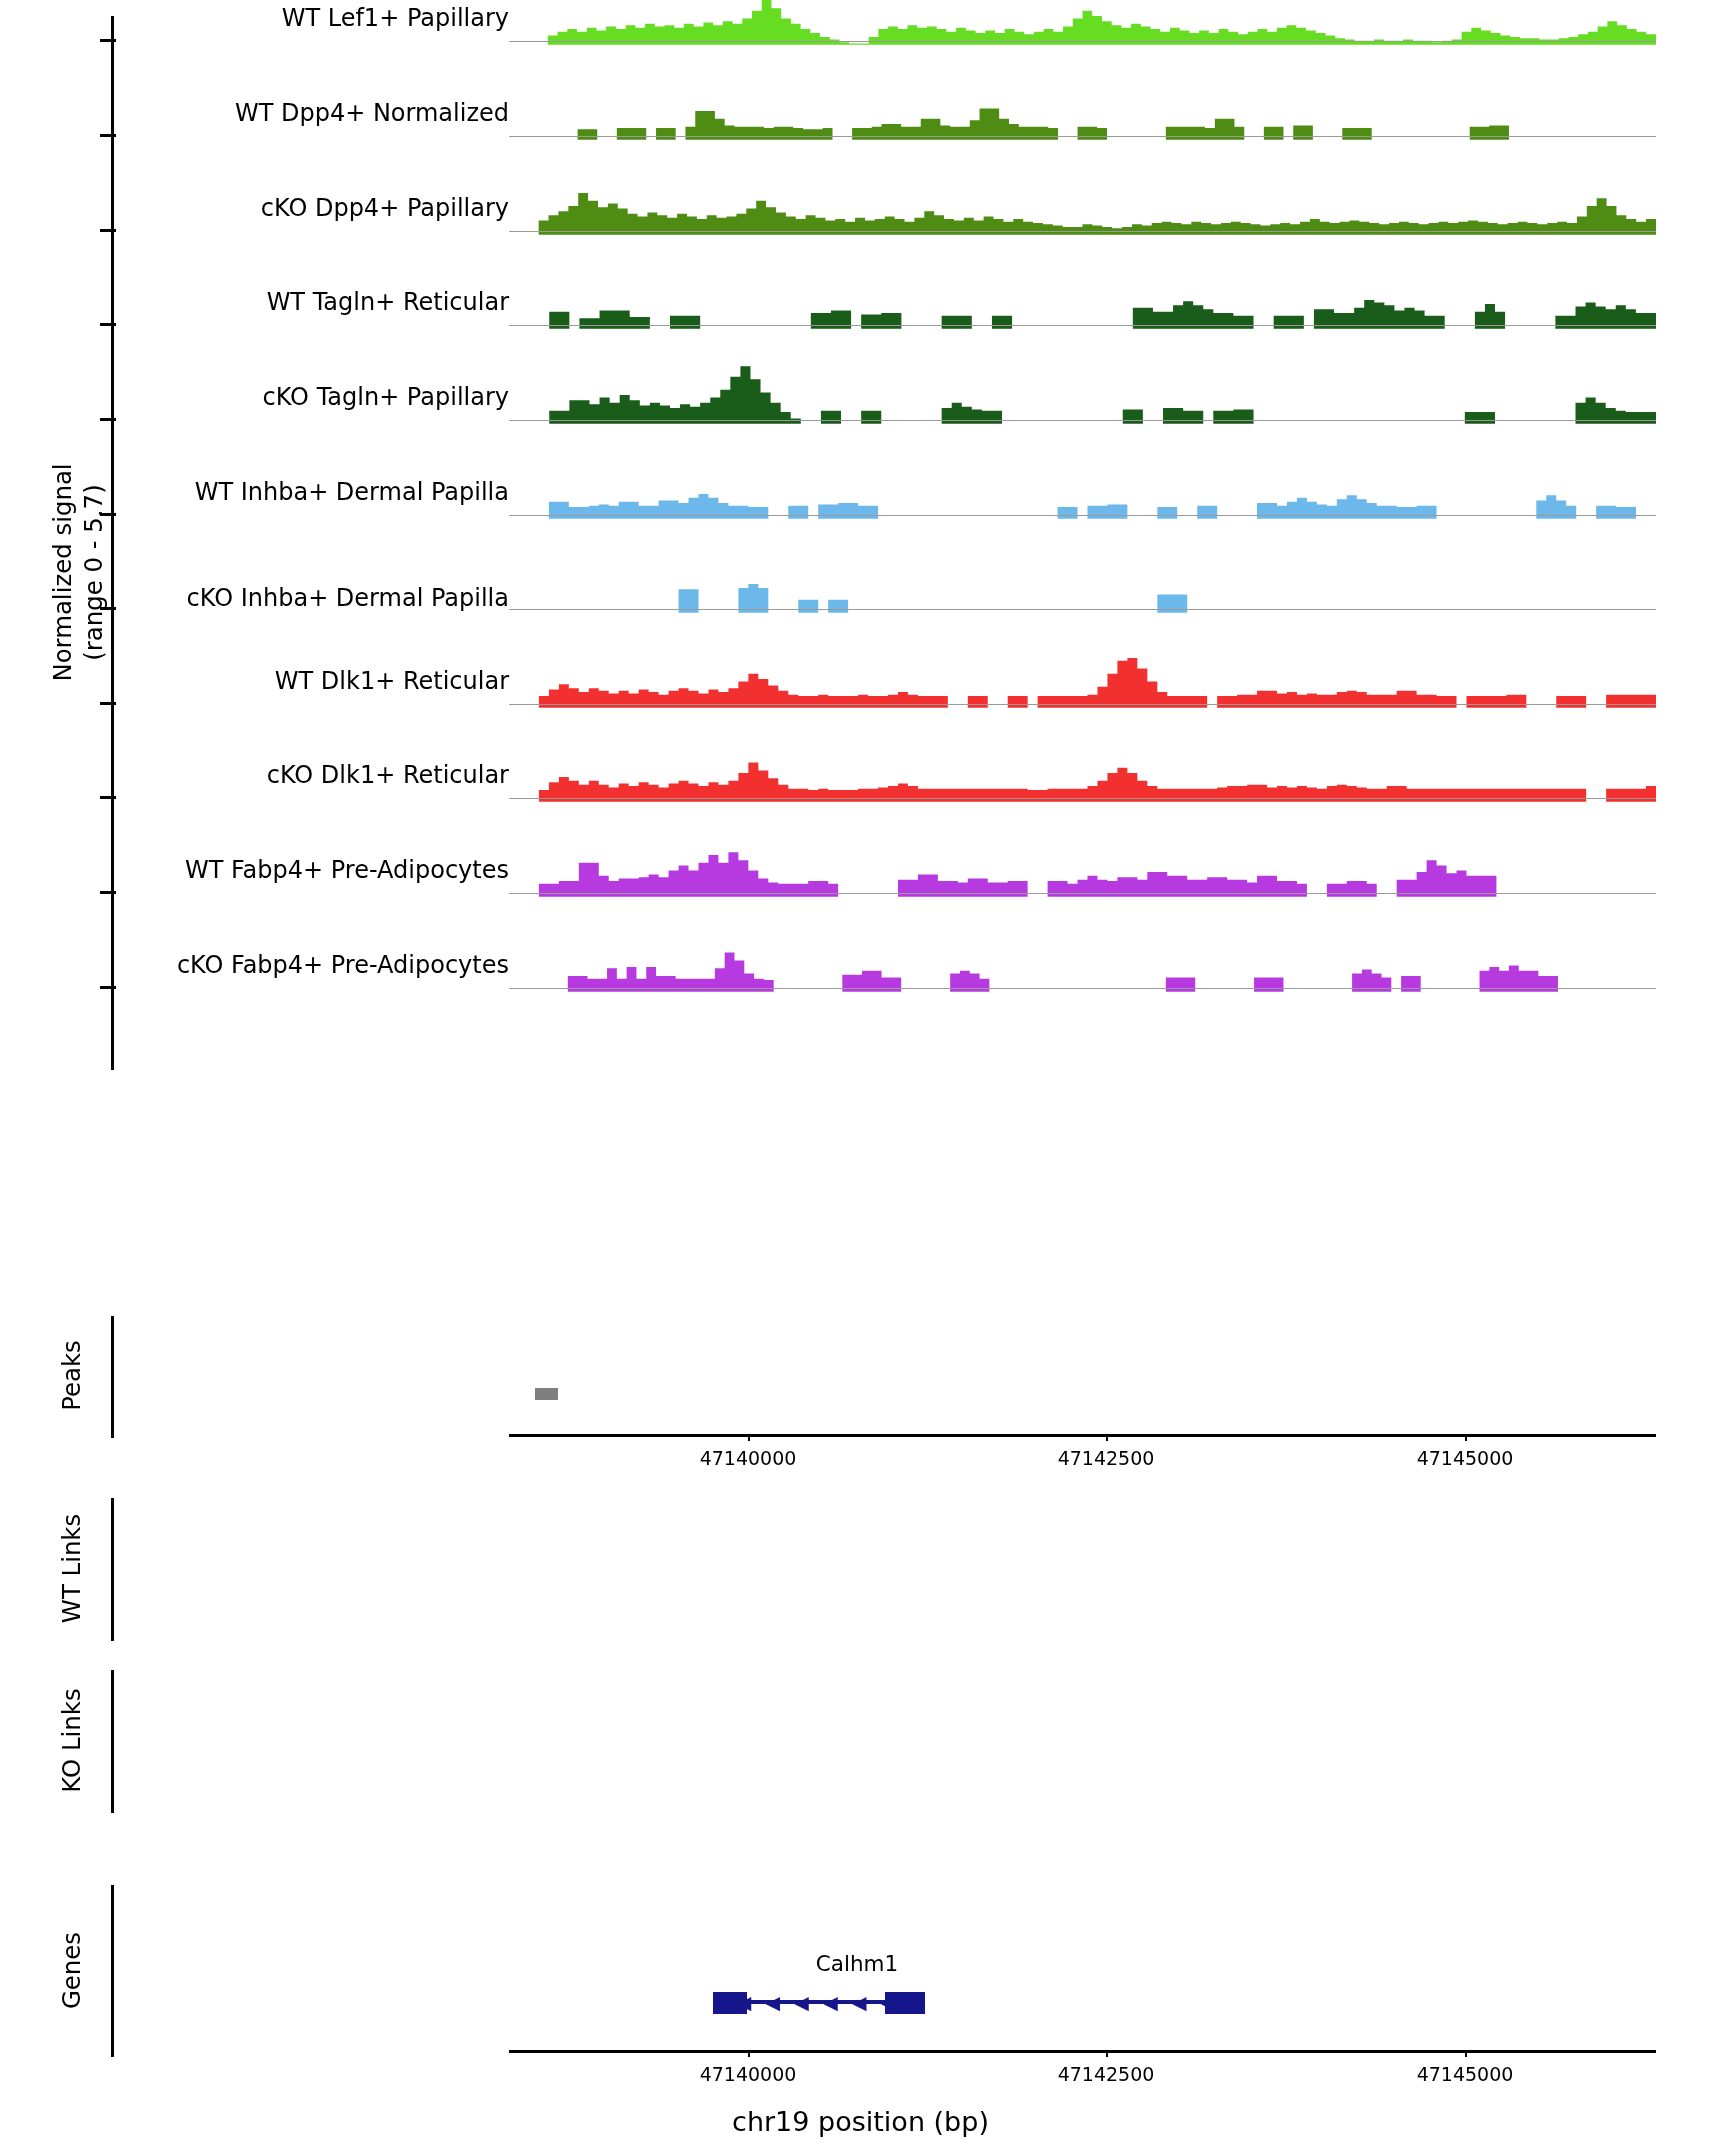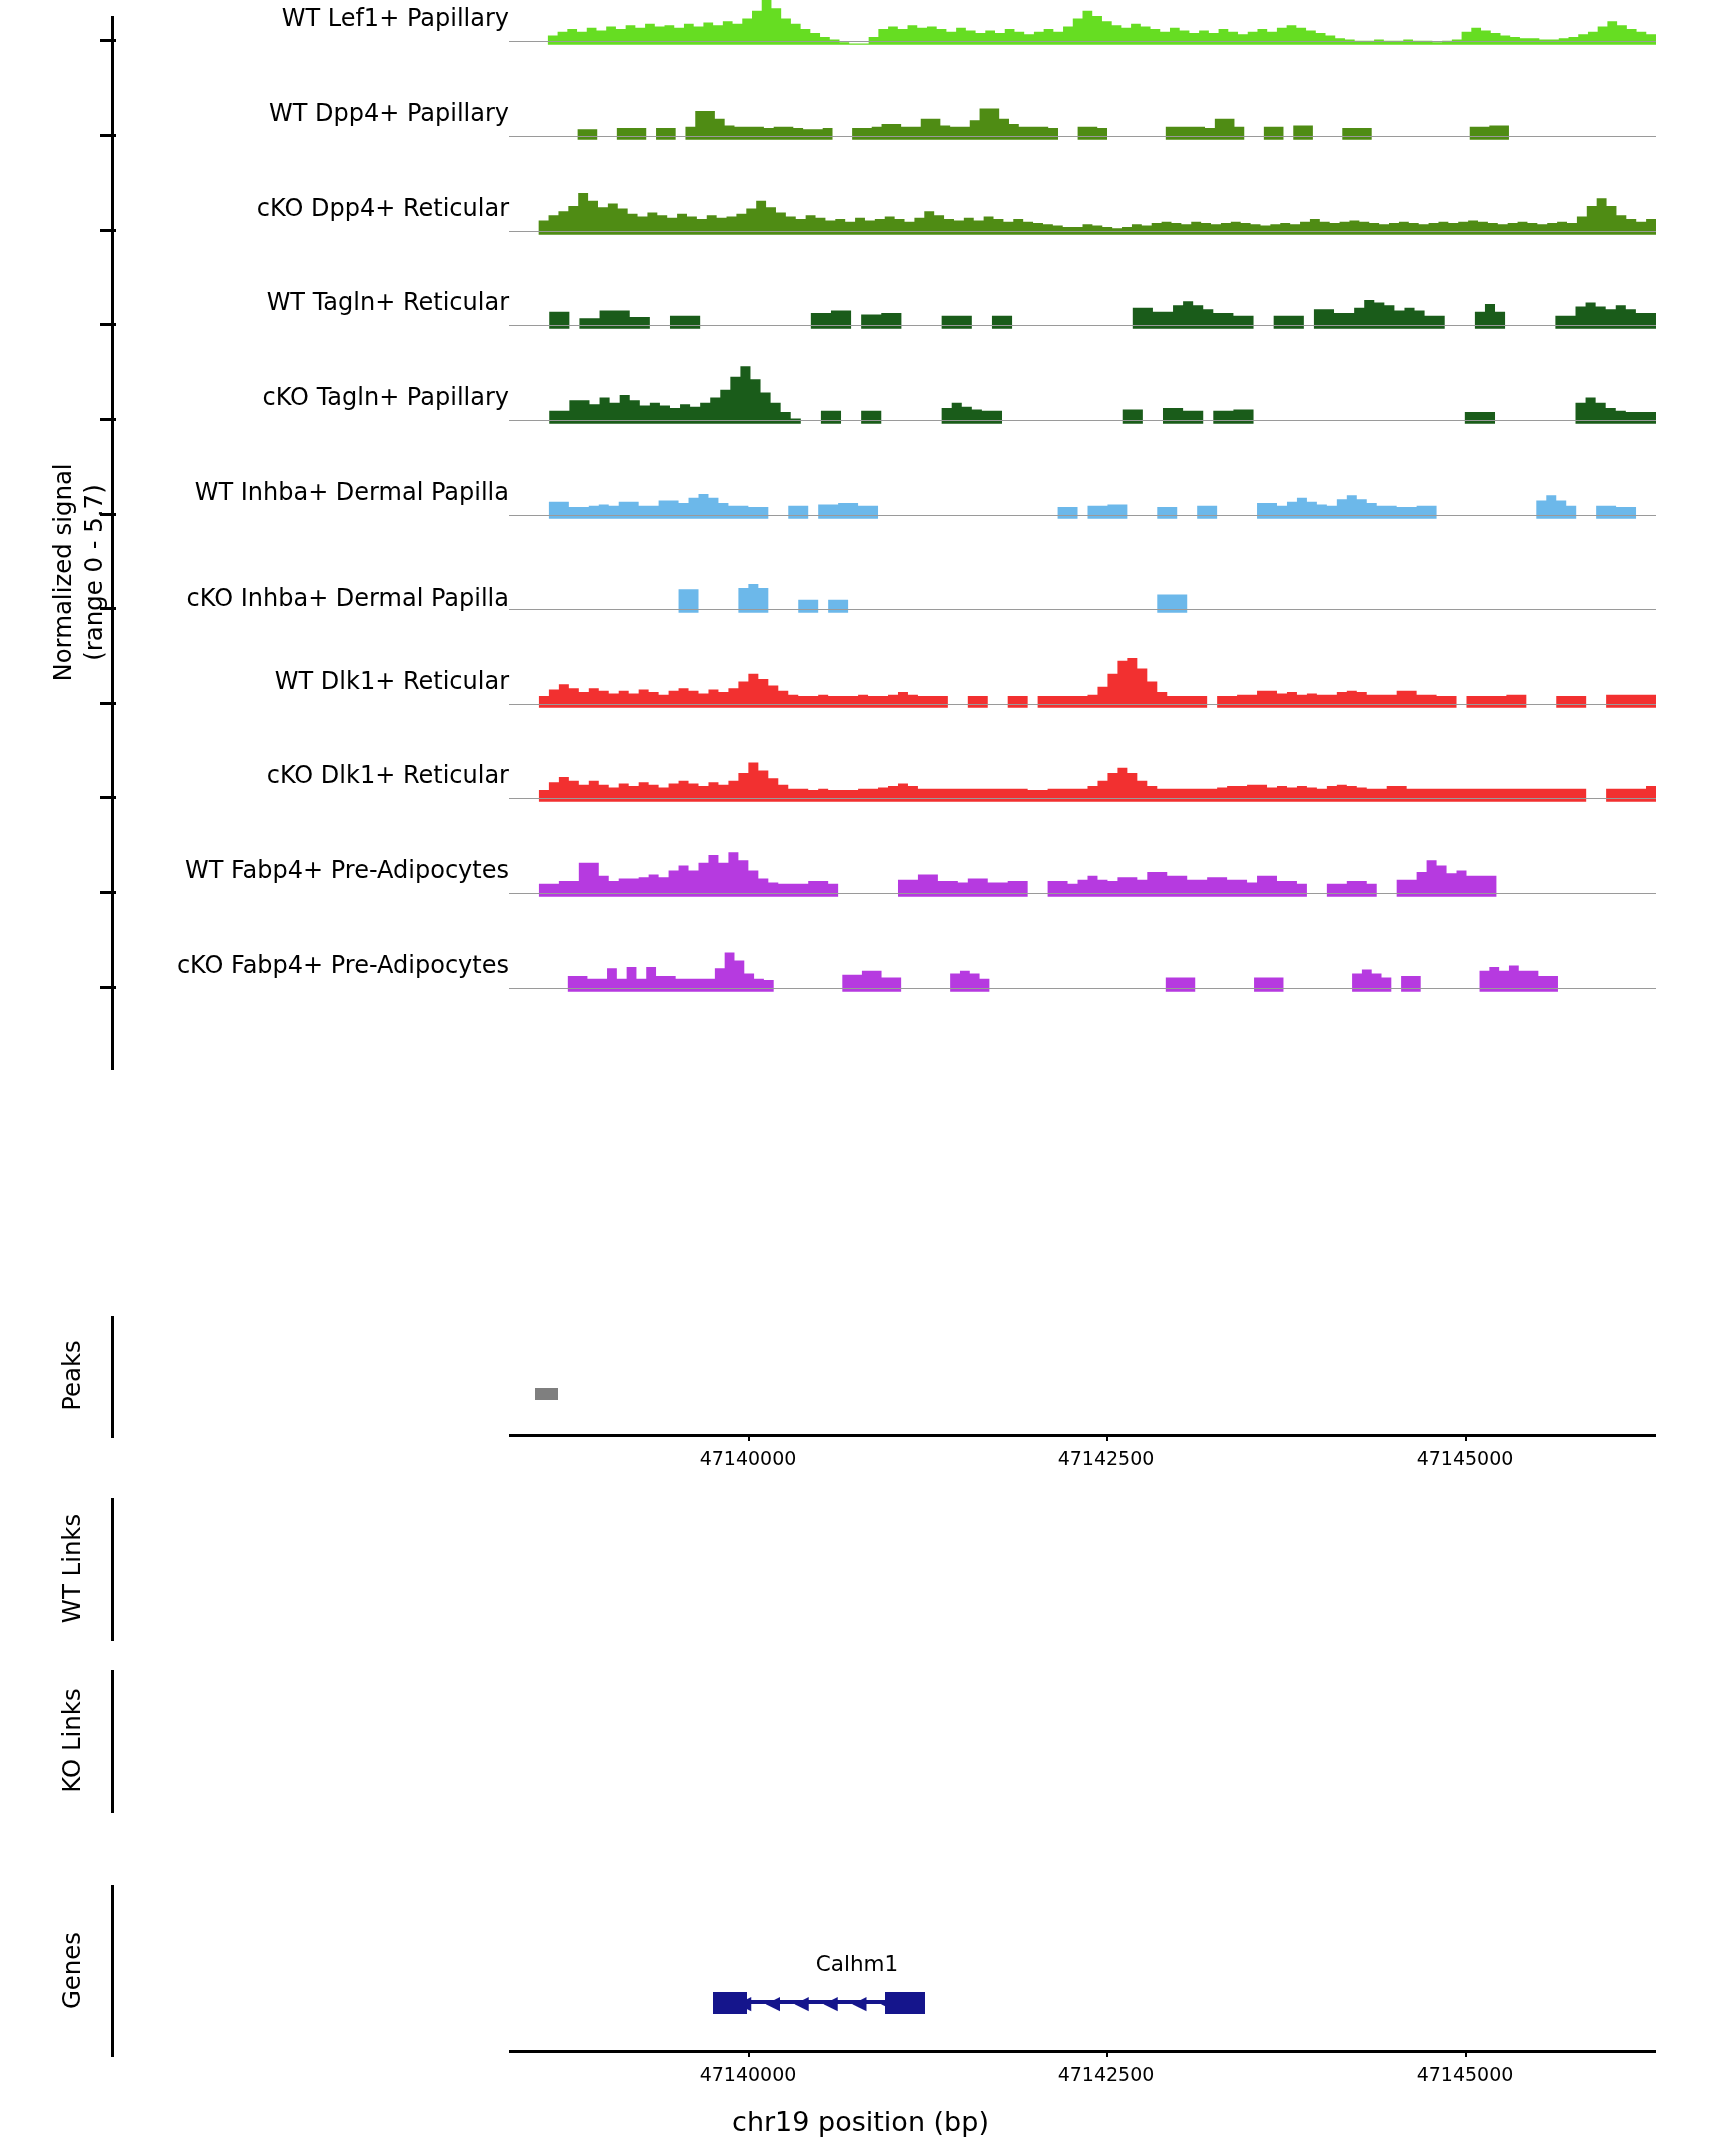--- a/index.html
+++ b/index.html
@@ -164,30 +164,30 @@
       <div class="track" style="top: -32px; height: 79px;">
         <div class="track-label" style="top: 36px;">WT Lef1+ Papillary</div>
         <div class="plotwrap" style="top: 0px; height: 77px;">
           <svg width="1147" height="75" viewBox="0 0 1600 104">
             <path d="M 0 104 L 0.00 104.00 L 13.56 104.00 L 13.56 104.00 L 27.12 104.00 L 27.12 104.00 L 40.68 104.00 L 40.68 104.00 L 54.24 104.00 L 54.24 91.23 L 67.80 91.23 L 67.80 85.75 L 81.36 85.75 L 81.36 82.11 L 94.92 82.11 L 94.92 85.75 L 108.47 85.75 L 108.47 80.28 L 122.03 80.28 L 122.03 83.93 L 135.59 83.93 L 135.59 78.46 L 149.15 78.46 L 149.15 82.11 L 162.71 82.11 L 162.71 76.63 L 176.27 76.63 L 176.27 80.28 L 189.83 80.28 L 189.83 74.81 L 203.39 74.81 L 203.39 78.46 L 216.95 78.46 L 216.95 76.63 L 230.51 76.63 L 230.51 80.28 L 244.07 80.28 L 244.07 74.81 L 257.63 74.81 L 257.63 78.46 L 271.19 78.46 L 271.19 72.98 L 284.75 72.98 L 284.75 76.63 L 298.31 76.63 L 298.31 71.16 L 311.86 71.16 L 311.86 74.81 L 325.42 74.81 L 325.42 67.51 L 338.98 67.51 L 338.98 56.56 L 352.54 56.56 L 352.54 38.32 L 366.10 38.32 L 366.10 52.91 L 379.66 52.91 L 379.66 67.51 L 393.22 67.51 L 393.22 74.81 L 406.78 74.81 L 406.78 82.11 L 420.34 82.11 L 420.34 87.58 L 433.90 87.58 L 433.90 93.05 L 447.46 93.05 L 447.46 96.70 L 461.02 96.70 L 461.02 100.35 L 474.58 100.35 L 474.58 102.18 L 488.14 102.18 L 488.14 102.18 L 501.69 102.18 L 501.69 93.05 L 515.25 93.05 L 515.25 82.11 L 528.81 82.11 L 528.81 78.46 L 542.37 78.46 L 542.37 82.11 L 555.93 82.11 L 555.93 76.63 L 569.49 76.63 L 569.49 80.28 L 583.05 80.28 L 583.05 78.46 L 596.61 78.46 L 596.61 82.11 L 610.17 82.11 L 610.17 85.75 L 623.73 85.75 L 623.73 80.28 L 637.29 80.28 L 637.29 83.93 L 650.85 83.93 L 650.85 87.58 L 664.41 87.58 L 664.41 83.93 L 677.97 83.93 L 677.97 87.58 L 691.53 87.58 L 691.53 82.11 L 705.08 82.11 L 705.08 85.75 L 718.64 85.75 L 718.64 89.40 L 732.20 89.40 L 732.20 85.75 L 745.76 85.75 L 745.76 82.11 L 759.32 82.11 L 759.32 85.75 L 772.88 85.75 L 772.88 78.46 L 786.44 78.46 L 786.44 67.51 L 800.00 67.51 L 800.00 56.56 L 813.56 56.56 L 813.56 63.86 L 827.12 63.86 L 827.12 71.16 L 840.68 71.16 L 840.68 76.63 L 854.24 76.63 L 854.24 80.28 L 867.80 80.28 L 867.80 74.81 L 881.36 74.81 L 881.36 78.46 L 894.92 78.46 L 894.92 82.11 L 908.47 82.11 L 908.47 85.75 L 922.03 85.75 L 922.03 80.28 L 935.59 80.28 L 935.59 83.93 L 949.15 83.93 L 949.15 87.58 L 962.71 87.58 L 962.71 83.93 L 976.27 83.93 L 976.27 87.58 L 989.83 87.58 L 989.83 82.11 L 1003.39 82.11 L 1003.39 85.75 L 1016.95 85.75 L 1016.95 89.40 L 1030.51 89.40 L 1030.51 85.75 L 1044.07 85.75 L 1044.07 82.11 L 1057.63 82.11 L 1057.63 85.75 L 1071.19 85.75 L 1071.19 80.28 L 1084.75 80.28 L 1084.75 76.63 L 1098.31 76.63 L 1098.31 80.28 L 1111.86 80.28 L 1111.86 83.93 L 1125.42 83.93 L 1125.42 87.58 L 1138.98 87.58 L 1138.98 91.23 L 1152.54 91.23 L 1152.54 94.88 L 1166.10 94.88 L 1166.10 96.70 L 1179.66 96.70 L 1179.66 98.53 L 1193.22 98.53 L 1193.22 98.53 L 1206.78 98.53 L 1206.78 96.70 L 1220.34 96.70 L 1220.34 98.53 L 1233.90 98.53 L 1233.90 98.53 L 1247.46 98.53 L 1247.46 96.70 L 1261.02 96.70 L 1261.02 98.53 L 1274.58 98.53 L 1274.58 98.53 L 1288.14 98.53 L 1288.14 100.35 L 1301.69 100.35 L 1301.69 98.53 L 1315.25 98.53 L 1315.25 96.70 L 1328.81 96.70 L 1328.81 85.75 L 1342.37 85.75 L 1342.37 80.28 L 1355.93 80.28 L 1355.93 83.93 L 1369.49 83.93 L 1369.49 87.58 L 1383.05 87.58 L 1383.05 91.23 L 1396.61 91.23 L 1396.61 93.05 L 1410.17 93.05 L 1410.17 94.88 L 1423.73 94.88 L 1423.73 94.88 L 1437.29 94.88 L 1437.29 96.70 L 1450.85 96.70 L 1450.85 96.70 L 1464.41 96.70 L 1464.41 94.88 L 1477.97 94.88 L 1477.97 93.05 L 1491.53 93.05 L 1491.53 89.40 L 1505.08 89.40 L 1505.08 85.75 L 1518.64 85.75 L 1518.64 78.46 L 1532.20 78.46 L 1532.20 71.16 L 1545.76 71.16 L 1545.76 76.63 L 1559.32 76.63 L 1559.32 82.11 L 1572.88 82.11 L 1572.88 85.75 L 1586.44 85.75 L 1586.44 89.40 L 1600.00 89.40 L 1600 104 Z" fill="#66dd22" stroke="none"></path>
           </svg>
           <div class="baseline" style="bottom: 2.9px;"></div>
         </div>
       </div>
       <div class="track" style="top: 63px; height: 79px;">
-        <div class="track-label" style="top: 36px;">WT Dpp4+ Papillary</div>
+        <div class="track-label" style="top: 36px;">WT Dpp4+ Normalized</div>
         <div class="plotwrap" style="top: 0px; height: 77px;">
           <svg width="1147" height="75" viewBox="0 0 1600 104">
             <path d="M 0 104 L 0.00 104.00 L 13.68 104.00 L 13.68 104.00 L 27.35 104.00 L 27.35 104.00 L 41.03 104.00 L 41.03 104.00 L 54.70 104.00 L 54.70 104.00 L 68.38 104.00 L 68.38 104.00 L 82.05 104.00 L 82.05 104.00 L 95.73 104.00 L 95.73 89.40 L 109.40 89.40 L 109.40 89.40 L 123.08 89.40 L 123.08 104.00 L 136.75 104.00 L 136.75 104.00 L 150.43 104.00 L 150.43 87.58 L 164.10 87.58 L 164.10 87.58 L 177.78 87.58 L 177.78 87.58 L 191.45 87.58 L 191.45 104.00 L 205.13 104.00 L 205.13 87.58 L 218.80 87.58 L 218.80 87.58 L 232.48 87.58 L 232.48 104.00 L 246.15 104.00 L 246.15 85.75 L 259.83 85.75 L 259.83 63.86 L 273.50 63.86 L 273.50 63.86 L 287.18 63.86 L 287.18 74.81 L 300.85 74.81 L 300.85 83.93 L 314.53 83.93 L 314.53 85.75 L 328.21 85.75 L 328.21 85.75 L 341.88 85.75 L 341.88 85.75 L 355.56 85.75 L 355.56 87.58 L 369.23 87.58 L 369.23 85.75 L 382.91 85.75 L 382.91 85.75 L 396.58 85.75 L 396.58 87.58 L 410.26 87.58 L 410.26 89.40 L 423.93 89.40 L 423.93 89.40 L 437.61 89.40 L 437.61 87.58 L 451.28 87.58 L 451.28 104.00 L 464.96 104.00 L 464.96 104.00 L 478.63 104.00 L 478.63 87.58 L 492.31 87.58 L 492.31 87.58 L 505.98 87.58 L 505.98 85.75 L 519.66 85.75 L 519.66 82.11 L 533.33 82.11 L 533.33 82.11 L 547.01 82.11 L 547.01 85.75 L 560.68 85.75 L 560.68 85.75 L 574.36 85.75 L 574.36 74.81 L 588.03 74.81 L 588.03 74.81 L 601.71 74.81 L 601.71 83.93 L 615.38 83.93 L 615.38 85.75 L 629.06 85.75 L 629.06 85.75 L 642.74 85.75 L 642.74 76.63 L 656.41 76.63 L 656.41 60.21 L 670.09 60.21 L 670.09 60.21 L 683.76 60.21 L 683.76 74.81 L 697.44 74.81 L 697.44 82.11 L 711.11 82.11 L 711.11 85.75 L 724.79 85.75 L 724.79 85.75 L 738.46 85.75 L 738.46 85.75 L 752.14 85.75 L 752.14 87.58 L 765.81 87.58 L 765.81 104.00 L 779.49 104.00 L 779.49 104.00 L 793.16 104.00 L 793.16 85.75 L 806.84 85.75 L 806.84 85.75 L 820.51 85.75 L 820.51 87.58 L 834.19 87.58 L 834.19 104.00 L 847.86 104.00 L 847.86 104.00 L 861.54 104.00 L 861.54 104.00 L 875.21 104.00 L 875.21 104.00 L 888.89 104.00 L 888.89 104.00 L 902.56 104.00 L 902.56 104.00 L 916.24 104.00 L 916.24 85.75 L 929.91 85.75 L 929.91 85.75 L 943.59 85.75 L 943.59 85.75 L 957.26 85.75 L 957.26 85.75 L 970.94 85.75 L 970.94 87.58 L 984.62 87.58 L 984.62 74.81 L 998.29 74.81 L 998.29 74.81 L 1011.97 74.81 L 1011.97 85.75 L 1025.64 85.75 L 1025.64 104.00 L 1039.32 104.00 L 1039.32 104.00 L 1052.99 104.00 L 1052.99 85.75 L 1066.67 85.75 L 1066.67 85.75 L 1080.34 85.75 L 1080.34 104.00 L 1094.02 104.00 L 1094.02 83.93 L 1107.69 83.93 L 1107.69 83.93 L 1121.37 83.93 L 1121.37 104.00 L 1135.04 104.00 L 1135.04 104.00 L 1148.72 104.00 L 1148.72 104.00 L 1162.39 104.00 L 1162.39 87.58 L 1176.07 87.58 L 1176.07 87.58 L 1189.74 87.58 L 1189.74 87.58 L 1203.42 87.58 L 1203.42 104.00 L 1217.09 104.00 L 1217.09 104.00 L 1230.77 104.00 L 1230.77 104.00 L 1244.44 104.00 L 1244.44 104.00 L 1258.12 104.00 L 1258.12 104.00 L 1271.79 104.00 L 1271.79 104.00 L 1285.47 104.00 L 1285.47 104.00 L 1299.15 104.00 L 1299.15 104.00 L 1312.82 104.00 L 1312.82 104.00 L 1326.50 104.00 L 1326.50 104.00 L 1340.17 104.00 L 1340.17 85.75 L 1353.85 85.75 L 1353.85 85.75 L 1367.52 85.75 L 1367.52 83.93 L 1381.20 83.93 L 1381.20 83.93 L 1394.87 83.93 L 1394.87 104.00 L 1408.55 104.00 L 1408.55 104.00 L 1422.22 104.00 L 1422.22 104.00 L 1435.90 104.00 L 1435.90 104.00 L 1449.57 104.00 L 1449.57 104.00 L 1463.25 104.00 L 1463.25 104.00 L 1476.92 104.00 L 1476.92 104.00 L 1490.60 104.00 L 1490.60 104.00 L 1504.27 104.00 L 1504.27 104.00 L 1517.95 104.00 L 1517.95 104.00 L 1531.62 104.00 L 1531.62 104.00 L 1545.30 104.00 L 1545.30 104.00 L 1558.97 104.00 L 1558.97 104.00 L 1572.65 104.00 L 1572.65 104.00 L 1586.32 104.00 L 1586.32 104.00 L 1600.00 104.00 L 1600 104 Z" fill="#4f8c14" stroke="none"></path>
           </svg>
           <div class="baseline" style="bottom: 2.9px;"></div>
         </div>
       </div>
       <div class="track" style="top: 158px; height: 79px;">
-        <div class="track-label" style="top: 36px;">cKO Dpp4+ Reticular</div>
+        <div class="track-label" style="top: 36px;">cKO Dpp4+ Papillary</div>
         <div class="plotwrap" style="top: 0px; height: 77px;">
           <svg width="1147" height="75" viewBox="0 0 1600 104">
             <path d="M 0 104 L 0.00 104.00 L 13.79 104.00 L 13.79 104.00 L 27.59 104.00 L 27.59 104.00 L 41.38 104.00 L 41.38 83.93 L 55.17 83.93 L 55.17 76.63 L 68.97 76.63 L 68.97 71.16 L 82.76 71.16 L 82.76 63.86 L 96.55 63.86 L 96.55 45.61 L 110.34 45.61 L 110.34 56.56 L 124.14 56.56 L 124.14 65.68 L 137.93 65.68 L 137.93 60.21 L 151.72 60.21 L 151.72 67.51 L 165.52 67.51 L 165.52 74.81 L 179.31 74.81 L 179.31 78.46 L 193.10 78.46 L 193.10 72.98 L 206.90 72.98 L 206.90 76.63 L 220.69 76.63 L 220.69 80.28 L 234.48 80.28 L 234.48 74.81 L 248.28 74.81 L 248.28 78.46 L 262.07 78.46 L 262.07 82.11 L 275.86 82.11 L 275.86 76.63 L 289.66 76.63 L 289.66 80.28 L 303.45 80.28 L 303.45 78.46 L 317.24 78.46 L 317.24 74.81 L 331.03 74.81 L 331.03 67.51 L 344.83 67.51 L 344.83 56.56 L 358.62 56.56 L 358.62 65.68 L 372.41 65.68 L 372.41 72.98 L 386.21 72.98 L 386.21 78.46 L 400.00 78.46 L 400.00 82.11 L 413.79 82.11 L 413.79 76.63 L 427.59 76.63 L 427.59 80.28 L 441.38 80.28 L 441.38 83.93 L 455.17 83.93 L 455.17 82.11 L 468.97 82.11 L 468.97 85.75 L 482.76 85.75 L 482.76 80.28 L 496.55 80.28 L 496.55 83.93 L 510.34 83.93 L 510.34 82.11 L 524.14 82.11 L 524.14 78.46 L 537.93 78.46 L 537.93 82.11 L 551.72 82.11 L 551.72 85.75 L 565.52 85.75 L 565.52 80.28 L 579.31 80.28 L 579.31 71.16 L 593.10 71.16 L 593.10 76.63 L 606.90 76.63 L 606.90 82.11 L 620.69 82.11 L 620.69 83.93 L 634.48 83.93 L 634.48 80.28 L 648.28 80.28 L 648.28 83.93 L 662.07 83.93 L 662.07 78.46 L 675.86 78.46 L 675.86 82.11 L 689.66 82.11 L 689.66 85.75 L 703.45 85.75 L 703.45 82.11 L 717.24 82.11 L 717.24 85.75 L 731.03 85.75 L 731.03 87.58 L 744.83 87.58 L 744.83 89.40 L 758.62 89.40 L 758.62 91.23 L 772.41 91.23 L 772.41 93.05 L 786.21 93.05 L 786.21 93.05 L 800.00 93.05 L 800.00 89.40 L 813.79 89.40 L 813.79 91.23 L 827.59 91.23 L 827.59 93.05 L 841.38 93.05 L 841.38 94.88 L 855.17 94.88 L 855.17 93.05 L 868.97 93.05 L 868.97 89.40 L 882.76 89.40 L 882.76 91.23 L 896.55 91.23 L 896.55 87.58 L 910.34 87.58 L 910.34 85.75 L 924.14 85.75 L 924.14 87.58 L 937.93 87.58 L 937.93 89.40 L 951.72 89.40 L 951.72 85.75 L 965.52 85.75 L 965.52 87.58 L 979.31 87.58 L 979.31 89.40 L 993.10 89.40 L 993.10 87.58 L 1006.90 87.58 L 1006.90 85.75 L 1020.69 85.75 L 1020.69 87.58 L 1034.48 87.58 L 1034.48 89.40 L 1048.28 89.40 L 1048.28 91.23 L 1062.07 91.23 L 1062.07 89.40 L 1075.86 89.40 L 1075.86 87.58 L 1089.66 87.58 L 1089.66 89.40 L 1103.45 89.40 L 1103.45 85.75 L 1117.24 85.75 L 1117.24 82.11 L 1131.03 82.11 L 1131.03 85.75 L 1144.83 85.75 L 1144.83 87.58 L 1158.62 87.58 L 1158.62 85.75 L 1172.41 85.75 L 1172.41 83.93 L 1186.21 83.93 L 1186.21 85.75 L 1200.00 85.75 L 1200.00 87.58 L 1213.79 87.58 L 1213.79 89.40 L 1227.59 89.40 L 1227.59 87.58 L 1241.38 87.58 L 1241.38 85.75 L 1255.17 85.75 L 1255.17 87.58 L 1268.97 87.58 L 1268.97 89.40 L 1282.76 89.40 L 1282.76 87.58 L 1296.55 87.58 L 1296.55 85.75 L 1310.34 85.75 L 1310.34 87.58 L 1324.14 87.58 L 1324.14 85.75 L 1337.93 85.75 L 1337.93 83.93 L 1351.72 83.93 L 1351.72 85.75 L 1365.52 85.75 L 1365.52 87.58 L 1379.31 87.58 L 1379.31 89.40 L 1393.10 89.40 L 1393.10 87.58 L 1406.90 87.58 L 1406.90 85.75 L 1420.69 85.75 L 1420.69 87.58 L 1434.48 87.58 L 1434.48 89.40 L 1448.28 89.40 L 1448.28 87.58 L 1462.07 87.58 L 1462.07 85.75 L 1475.86 85.75 L 1475.86 87.58 L 1489.66 87.58 L 1489.66 78.46 L 1503.45 78.46 L 1503.45 63.86 L 1517.24 63.86 L 1517.24 52.91 L 1531.03 52.91 L 1531.03 63.86 L 1544.83 63.86 L 1544.83 76.63 L 1558.62 76.63 L 1558.62 82.11 L 1572.41 82.11 L 1572.41 85.75 L 1586.21 85.75 L 1586.21 82.11 L 1600.00 82.11 L 1600 104 Z" fill="#4f8c14" stroke="none"></path>
           </svg>
           <div class="baseline" style="bottom: 2.9px;"></div>
         </div>
       </div>
       <div class="track" style="top: 252px; height: 79px;">
         <div class="track-label" style="top: 36px;">WT Tagln+ Reticular</div>
         <div class="plotwrap" style="top: 0px; height: 77px;">

